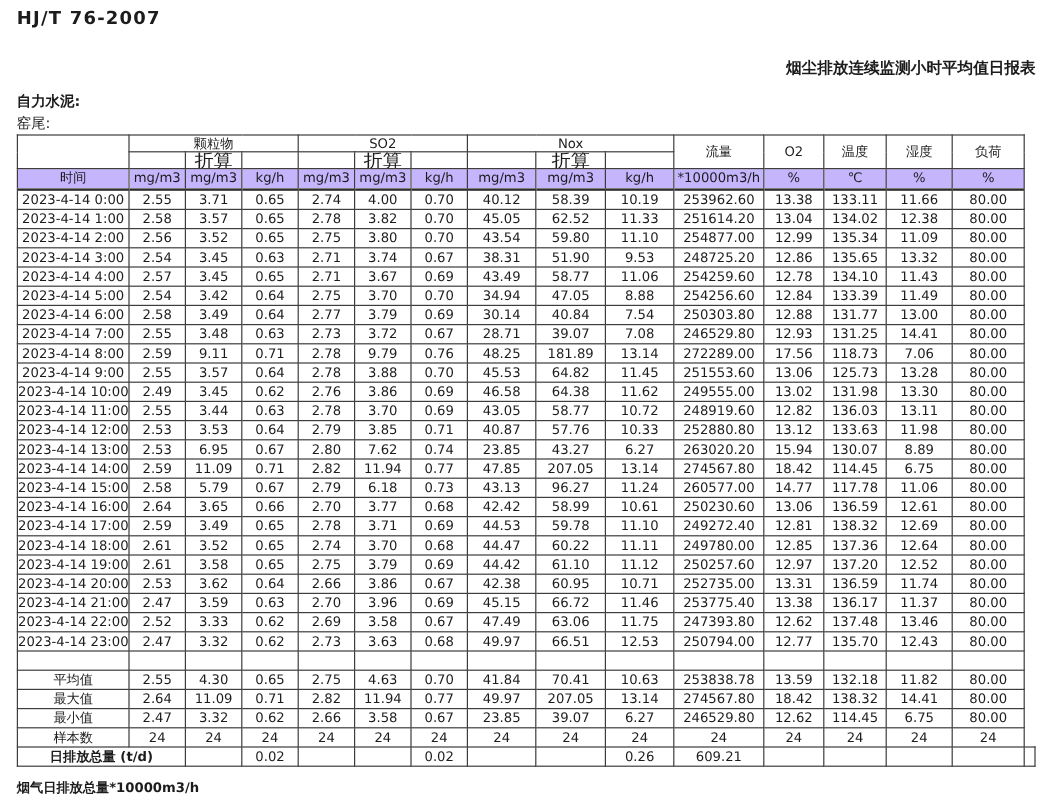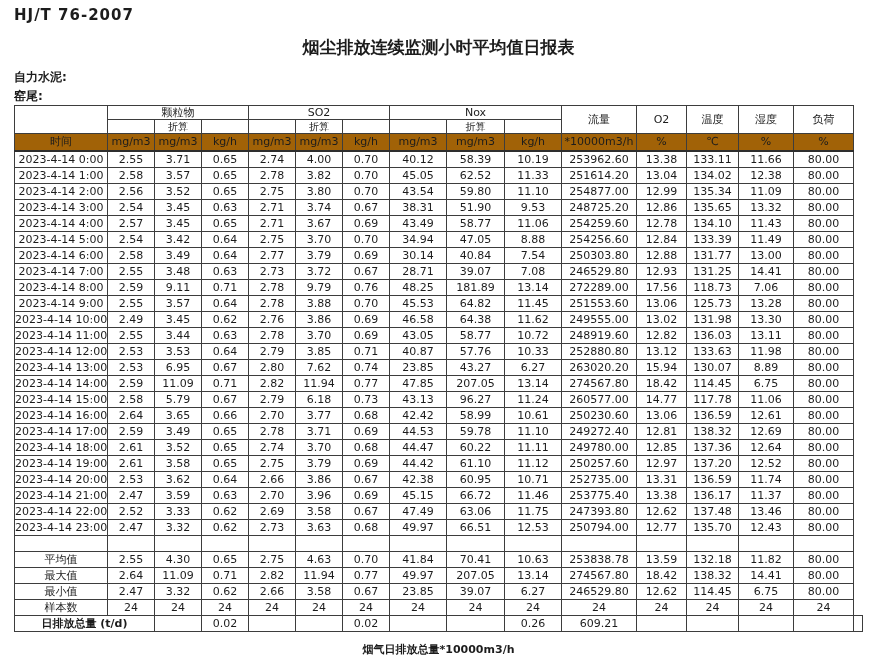--- a/index.html
+++ b/index.html
@@ -1,32 +1,32 @@
 <!DOCTYPE html>
 <html><head>
 <meta charset="utf-8">
 <style>
   html,body{margin:0;padding:0;background:#ffffff;}
   body{width:877px;height:668px;font-family:"DejaVu Sans","Liberation Sans",sans-serif;color:#1c1c1c;position:relative;overflow:hidden;}
   .page{padding:6px 14px 0 14px;}
   .std-no{font-weight:bold;font-size:15px;letter-spacing:1px;}
-  .title{text-align:center;font-weight:bold;font-size:17px;margin-top:12px;}
+  .title{text-align:right;font-weight:bold;font-size:13px;margin-top:24px;}
   .company{font-weight:bold;font-size:12px;margin-top:10px;}
-  .location{font-weight:bold;font-size:12px;margin-top:2px;}
+  .location{font-weight:normal;font-size:12px;margin-top:2px;}
   .date-line{text-align:right;font-size:12px;margin:2px 14px 1px 0;}
   table.report{border-collapse:collapse;table-layout:fixed;width:849px;}
   table.report td{border:1px solid #3d3d3d;font-size:11px;text-align:center;padding:0;height:15px;line-height:15px;white-space:nowrap;overflow:hidden;}
   thead tr.grp td{height:13px;line-height:13px;font-size:11px;}
-  thead tr.conv td{height:13px;line-height:13px;font-size:10px;}
-  tr.units td{background:#a16207;border-bottom:2px solid #2e2e2e;height:16px;line-height:16px;}
+  thead tr.conv td{height:13px;line-height:13px;font-size:16px;}
+  tr.units td{background:#c4b5fd;border-bottom:2px solid #2e2e2e;height:16px;line-height:16px;}
   tbody tr.spacer-row td{height:15px;}
   td.time-cell{font-size:11px;}
   td.summary-label{font-size:11px;}
   td.total-label{text-align:left;padding-left:3px;font-size:11px;font-weight:bold;}
-  .footer{margin-top:10px;font-size:11px;font-weight:bold;text-align:center;}
+  .footer{margin-top:10px;font-size:11px;font-weight:bold;}
 </style>
 </head>
 <body>
 
 <div class="page">
   <div class="std-no">HJ/T 76-2007</div>
   <div class="title">烟尘排放连续监测小时平均值日报表</div>
   <div class="company">自力水泥:</div>
   <div class="location">窑尾:</div>
 

